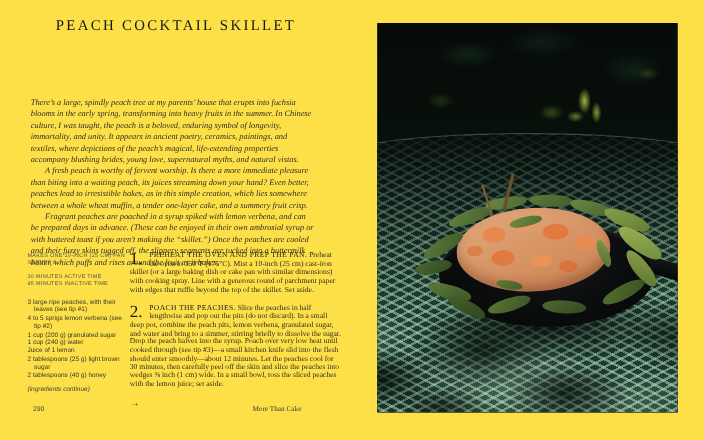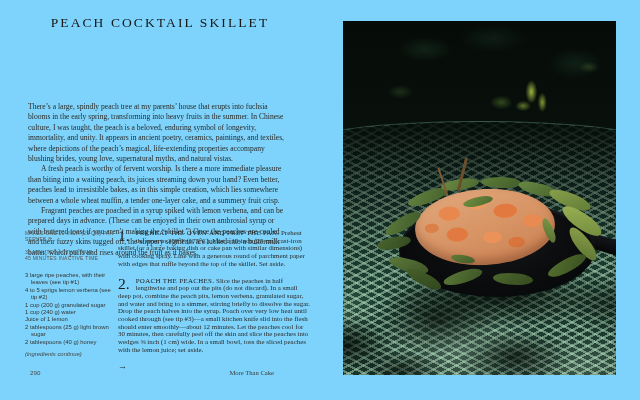--- a/index.html
+++ b/index.html
@@ -1,23 +1,23 @@
 <!DOCTYPE html>
 <html><head>
 <meta charset="utf-8">
 <style>
   html,body{margin:0;padding:0;}
   body{width:640px;height:400px;background:#fcfbf7;font-family:"Liberation Serif",serif;}
-  .spread{position:relative;width:640px;height:400px;background:#7dd3fc;overflow:hidden;}
+  .spread{position:relative;width:640px;height:400px;background:#fde047;overflow:hidden;}
 
   
   .title{position:absolute;left:0;top:15px;width:320px;text-align:center;
          font-size:13.5px;letter-spacing:2.1px;color:#171614;font-weight:normal;}
-  .intro{position:absolute;left:28px;top:102px;width:258px;
-         font-size:7.6px;line-height:10.4px;color:#2b2a27;text-align:left;}
+  .intro{position:absolute;left:28px;top:88px;width:258px;
+         font-size:7.6px;line-height:10.4px;color:#2b2a27;text-align:left;font-style:italic;}
   .intro p{margin:0;}
   .intro p.ind{text-indent:13px;}
 
   .meta{position:absolute;left:25px;top:231px;width:96px;
         font-family:"Liberation Sans",sans-serif;font-size:5px;line-height:5.9px;
         letter-spacing:.25px;color:#56554f;}
   .meta .gap{height:7px;}
 
   .ingredients{position:absolute;left:25px;top:272px;width:93px;
         font-family:"Liberation Sans",sans-serif;font-size:5.9px;line-height:7.4px;color:#35342f;}

